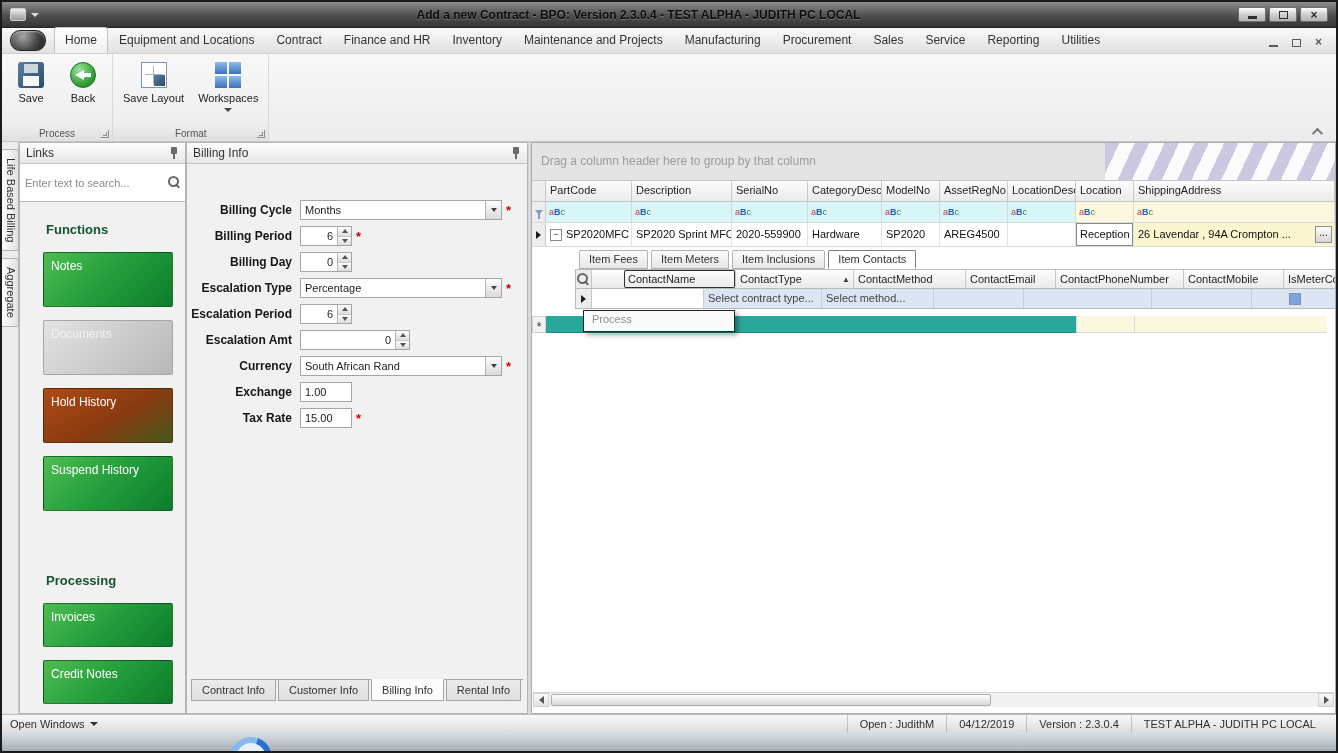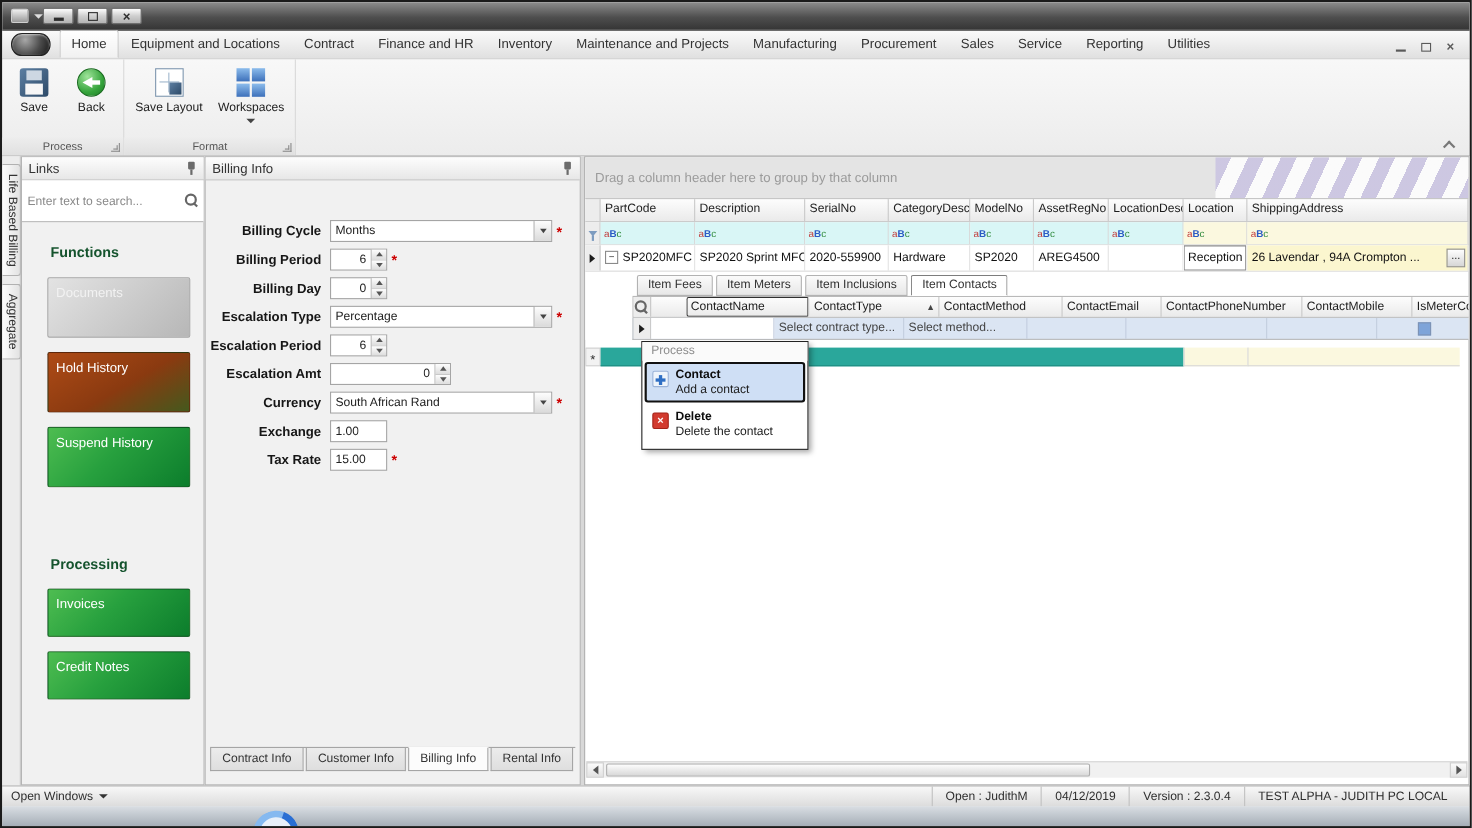--- a/index.html
+++ b/index.html
@@ -219,20 +219,21 @@
 </head>
 <body>
 
 <div id="app">
 
   <div class="titlebar">
     <div class="qat">
       <span class="qat-icon"></span>
       <span class="caret-down"></span>
     </div>
+    <div class="title-text">Add a new Contract - BPO: Version 2.3.0.4 - TEST ALPHA - JUDITH PC LOCAL</div>
     <div class="winbtns">
       <span class="winbtn">
           <span class="wg-min"></span>
         </span>
       <span class="winbtn">
           <span class="wg-max"></span>
         </span>
       <span class="winbtn">
           <span class="wg-close">×</span>
         </span>
@@ -335,20 +336,21 @@
         <span class="pin-icon"></span>
       </div>
       <div class="search-row">
         <input class="search-input" placeholder="Enter text to search..." style="">
         <span class="mag-icon"></span>
       </div>
       <div class="links-body">
         <div class="links-heading">Functions</div>
         <div>
 
+            <div class="link-btn v-green">Notes</div>
 
             <div class="link-btn v-disabled">Documents</div>
 
             <div class="link-btn v-red">Hold History</div>
 
             <div class="link-btn v-green">Suspend History</div>
           </div>
         <div class="links-heading gap-before">Processing</div>
         <div>
 
@@ -665,38 +667,20 @@
 
       <div class="new-row">
         <span class="new-ind"></span>
         <span class="new-teal"></span>
         <span class="new-yellow1"></span>
         <span class="new-yellow2"></span>
       </div>
 
       <div class="ctx">
         <div class="ctx-title">Process</div>
-        <div>
-
-            <div class="ctx-item selected v-add">
-              <span class="ctx-icon"></span>
-              <span>
-                <div class="ctx-label">Contact</div>
-                <div class="ctx-desc">Add a contact</div>
-              </span>
-            </div>
-
-            <div class="ctx-item v-delete">
-              <span class="ctx-icon"></span>
-              <span>
-                <div class="ctx-label">Delete</div>
-                <div class="ctx-desc">Delete the contact</div>
-              </span>
-            </div>
-          </div>
       </div>
 
       <div class="hscroll">
         <span class="sarrow">
             <span class="tl"></span>
           </span>
         <span class="sthumb"></span>
         <span class="sarrow right">
             <span class="tr"></span>
           </span>

